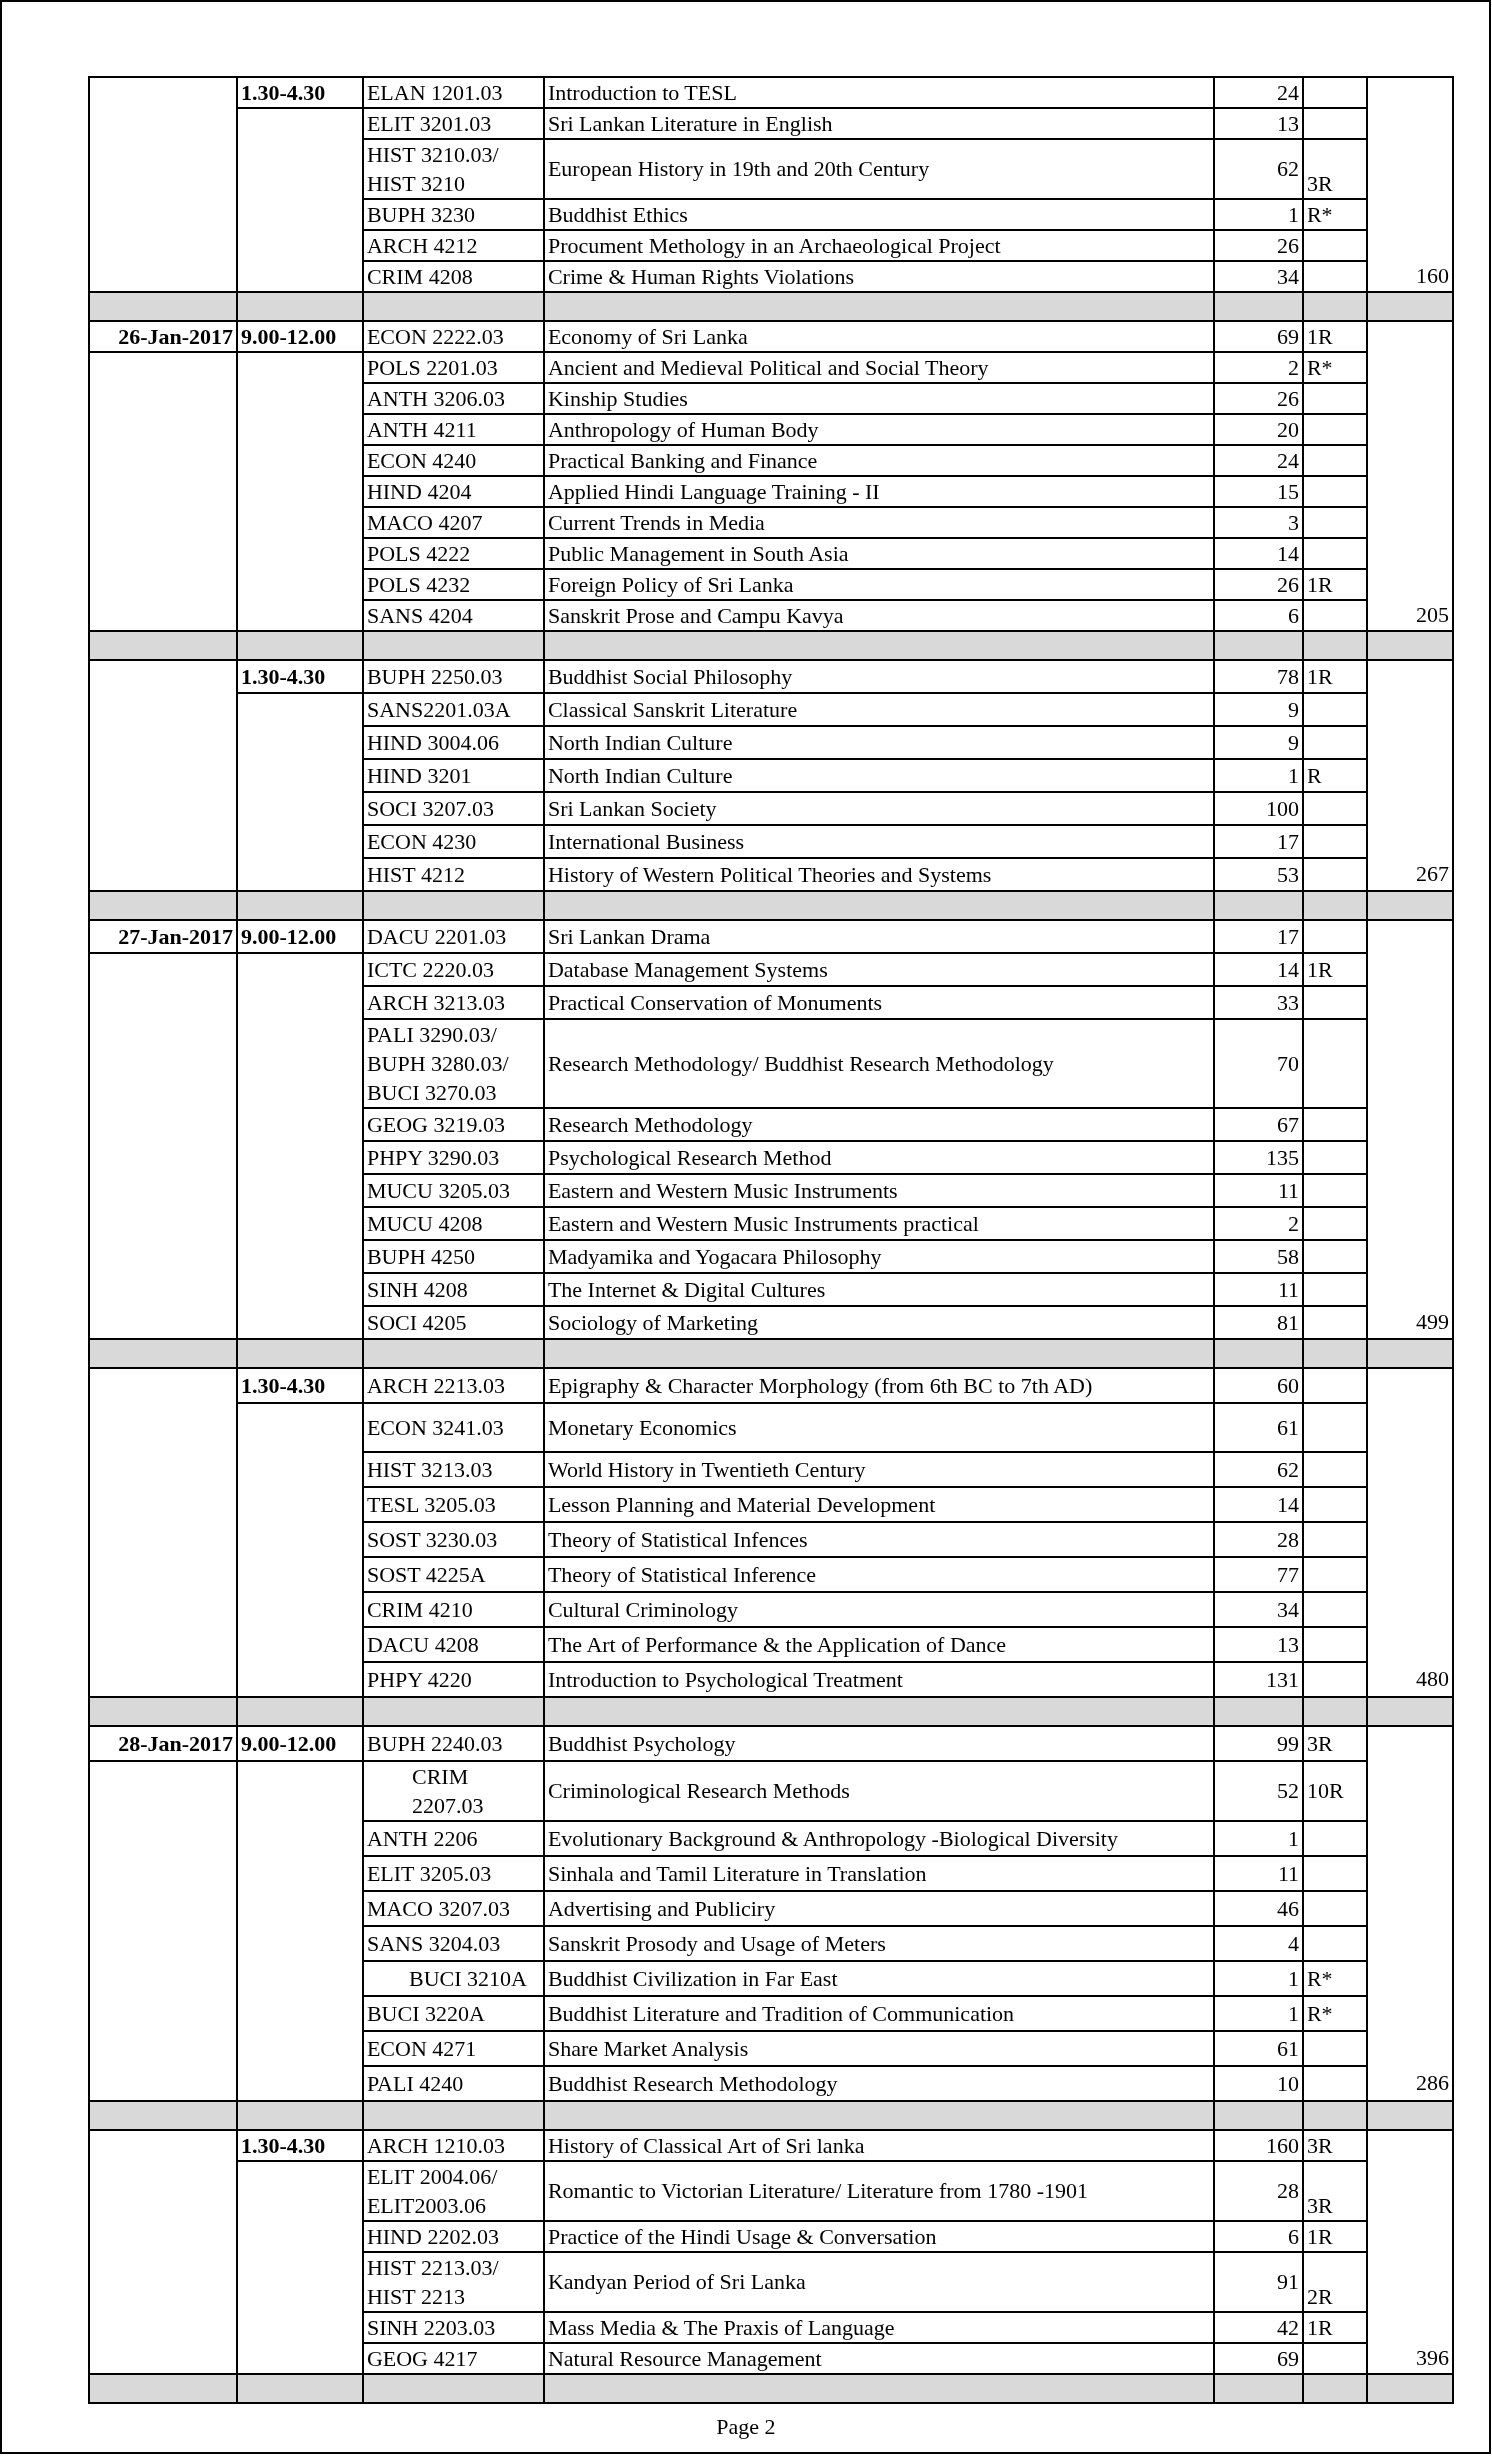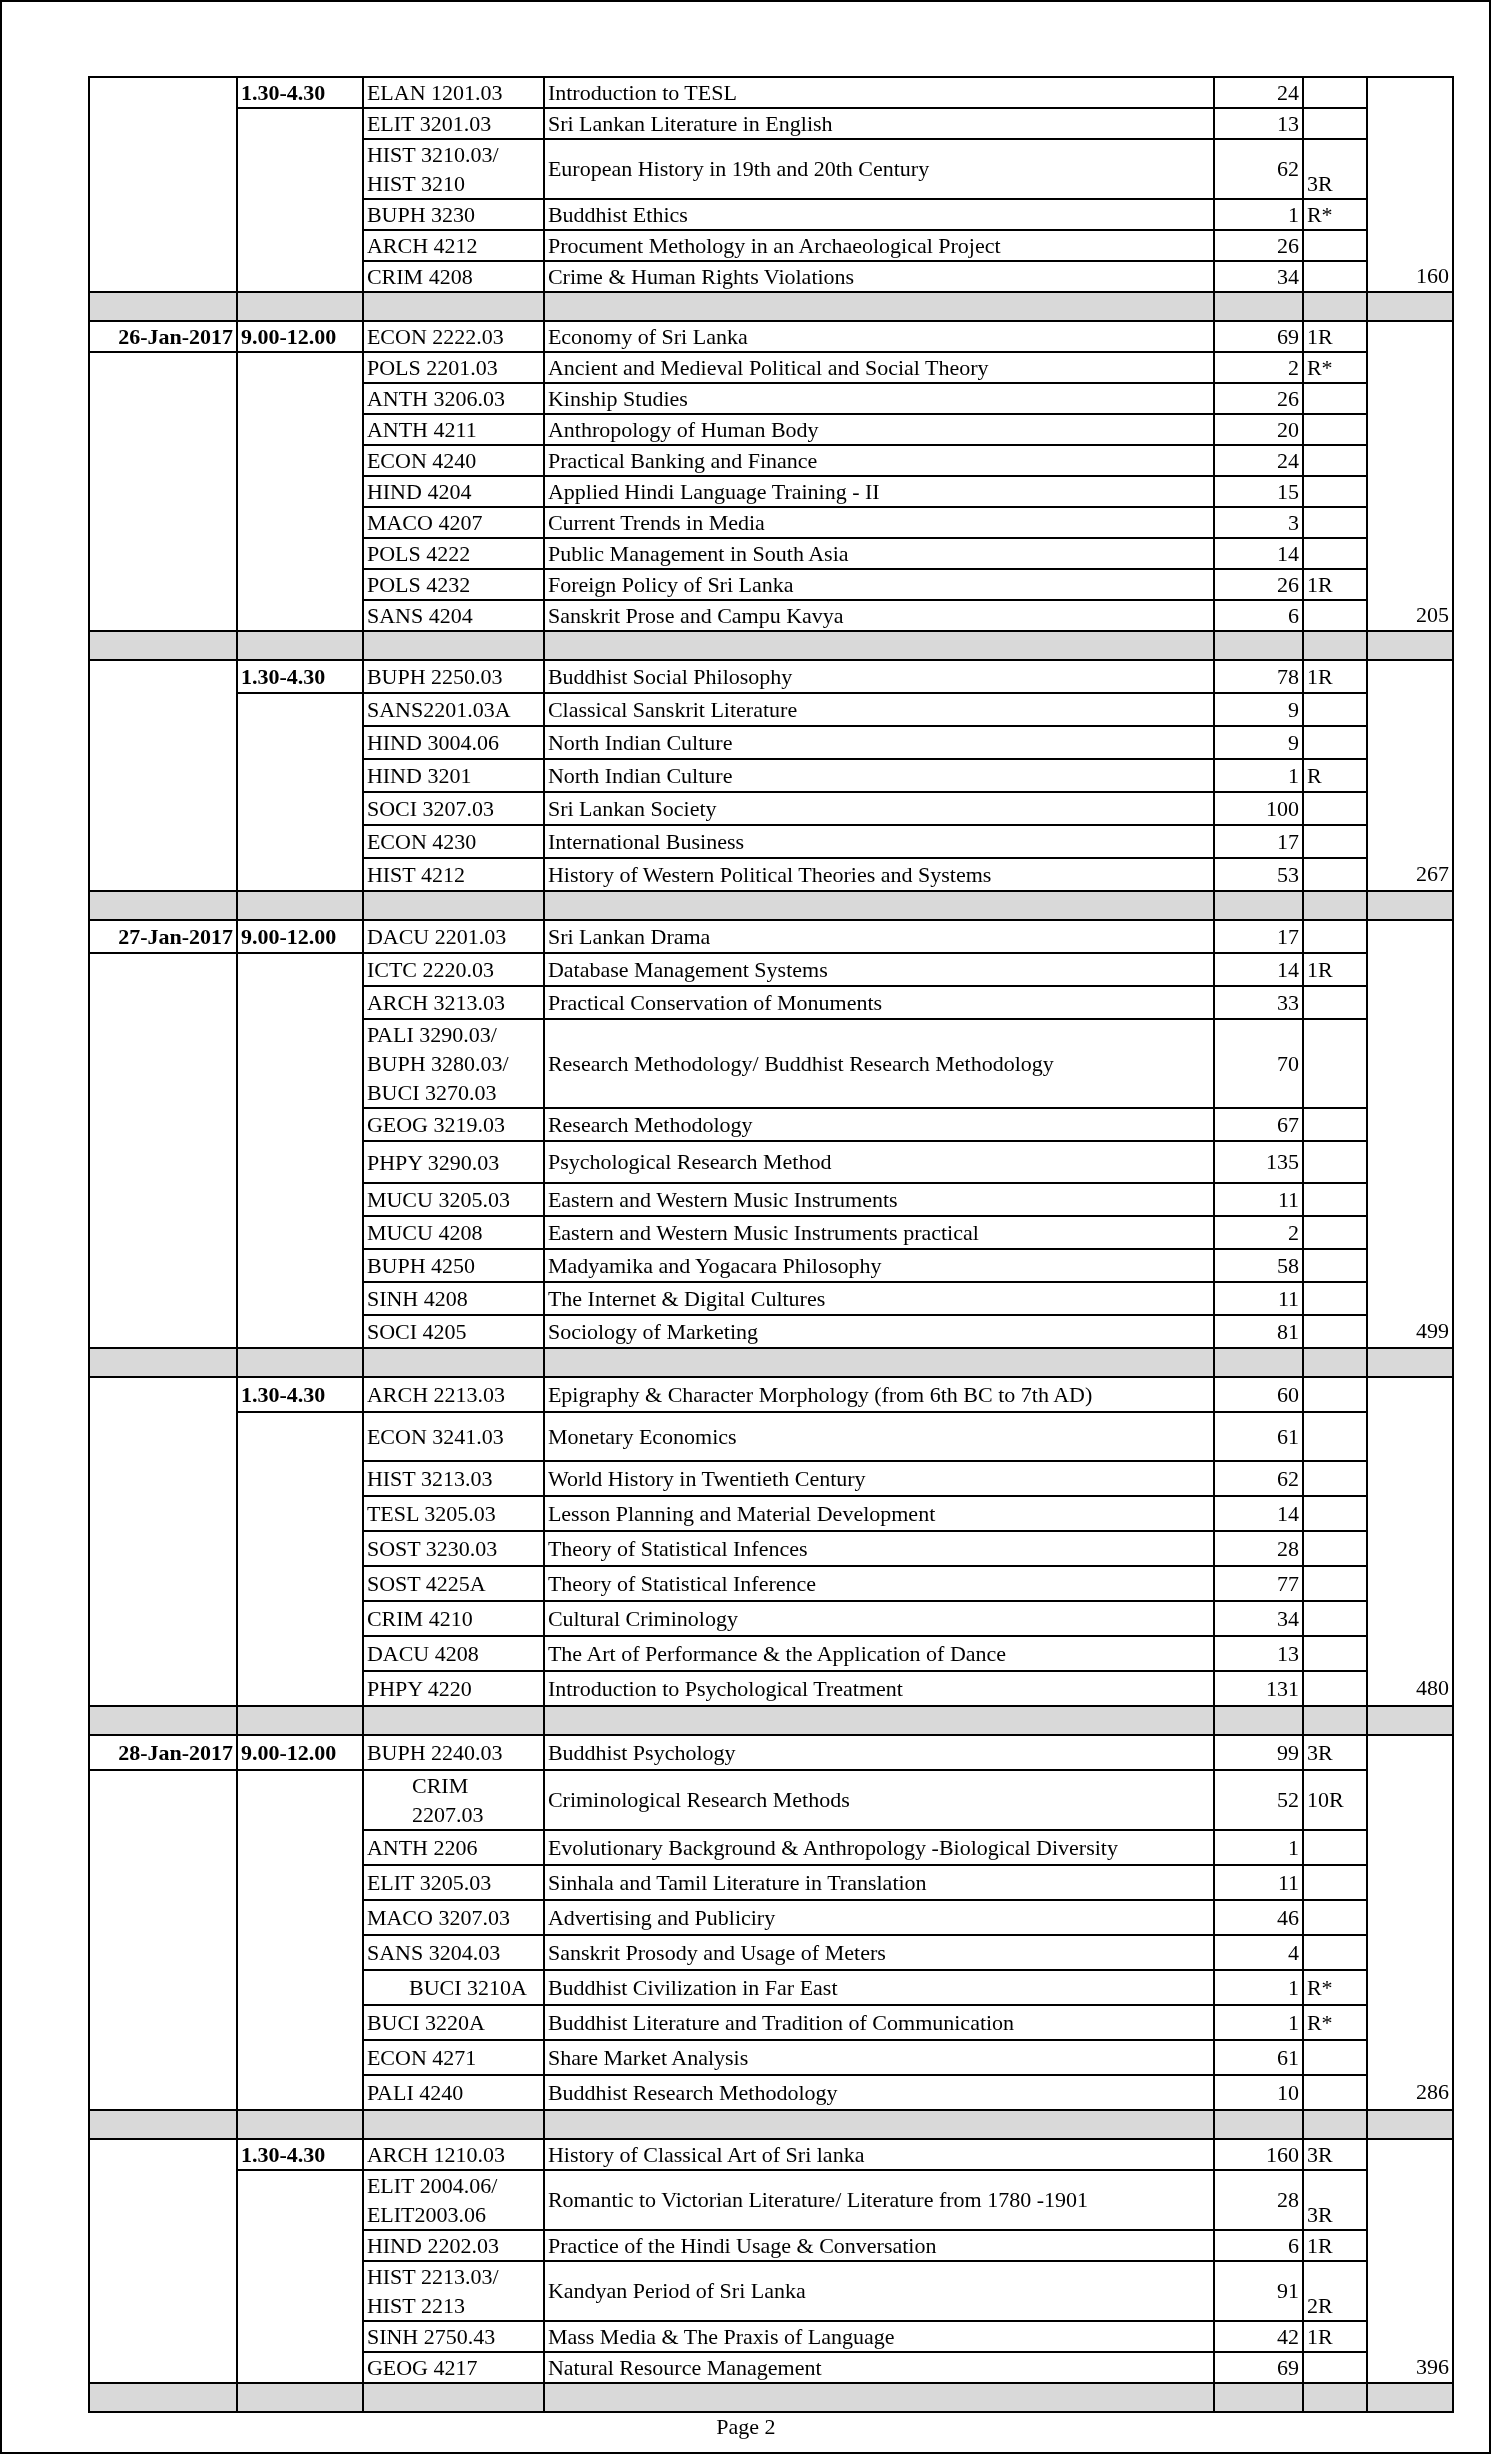--- a/index.html
+++ b/index.html
@@ -316,21 +316,21 @@
       </tr>
       <tr style="height: 33px;">
         <td class="date" style="border-top: none; border-bottom: none;"></td>
         <td class="time" style="border-top: none; border-bottom: none;"></td>
         <td style="white-space: pre-line; line-height: 29px;">GEOG 3219.03</td>
         <td>Research Methodology</td>
         <td class="num">67</td>
         <td class="repeat"></td>
         <td class="total" style="border-top: none; border-bottom: none;"></td>
       </tr>
-      <tr style="height: 42px; margin-left: 24px;">
+      <tr style="height: 33px; margin-left: 24px;">
         <td class="date" style="border-top: none; border-bottom: none;"></td>
         <td class="time" style="border-top: none; border-bottom: none;"></td>
         <td style="white-space: pre-line; line-height: 29px;">PHPY 3290.03</td>
         <td>Psychological Research Method</td>
         <td class="num">135</td>
         <td class="repeat"></td>
         <td class="total" style="border-top: none; border-bottom: none;"></td>
       </tr>
       <tr style="height: 33px;">
         <td class="date" style="border-top: none; border-bottom: none;"></td>
@@ -609,21 +609,21 @@
         <td style="white-space: pre-line; line-height: 29px;">HIST 2213.03/
 HIST 2213</td>
         <td>Kandyan Period of Sri Lanka</td>
         <td class="num">91</td>
         <td class="repeat low">2R</td>
         <td class="total" style="border-top: none; border-bottom: none;"></td>
       </tr>
       <tr style="height: 30px;">
         <td class="date" style="border-top: none; border-bottom: none;"></td>
         <td class="time" style="border-top: none; border-bottom: none;"></td>
-        <td style="white-space: pre-line; line-height: 29px;">SINH 2750.43</td>
+        <td style="white-space: pre-line; line-height: 29px;">SINH 2203.03</td>
         <td>Mass Media &amp; The Praxis of Language</td>
         <td class="num">42</td>
         <td class="repeat">1R</td>
         <td class="total" style="border-top: none; border-bottom: none;"></td>
       </tr>
       <tr style="height: 30px;">
         <td class="date" style="border-top: none;"></td>
         <td class="time" style="border-top: none;"></td>
         <td style="white-space: pre-line; line-height: 29px;">GEOG 4217</td>
         <td>Natural Resource Management</td>

